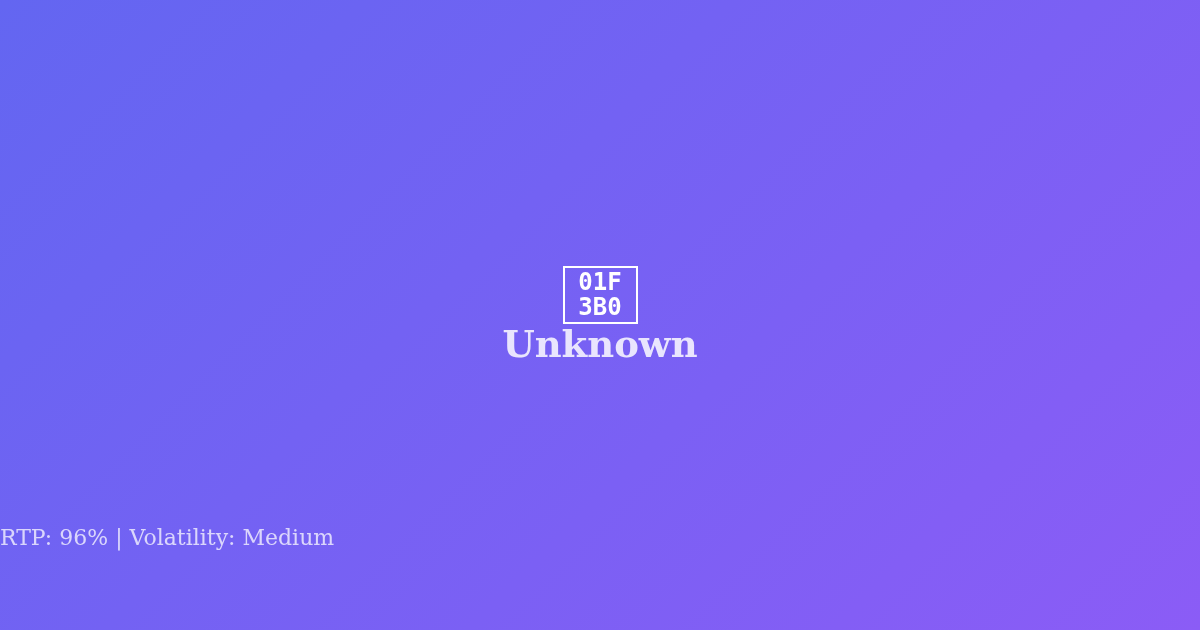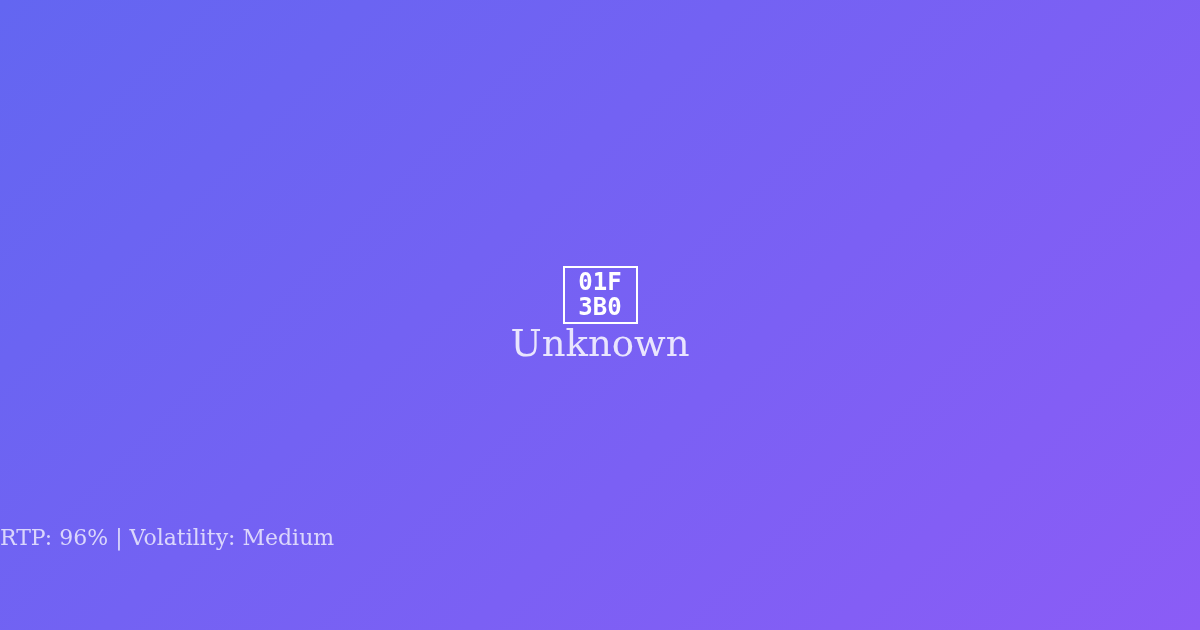--- a/index.html
+++ b/index.html
@@ -65,21 +65,21 @@
 
   .tofu-glyph .hex-row {
     font-size: 24px;
     line-height: 25px;
     letter-spacing: 0px;
   }
 
   
   .game-subtitle {
     font-family: "DejaVu Serif", "Liberation Serif", serif;
-    font-weight: normal;
+    font-weight: bold;
     font-size: 37px;
     line-height: 1.2;
     color: rgba(255, 255, 255, 0.84);
   }
 
   
   .game-meta {
     position: absolute;
     left: 0;
     right: 0;

